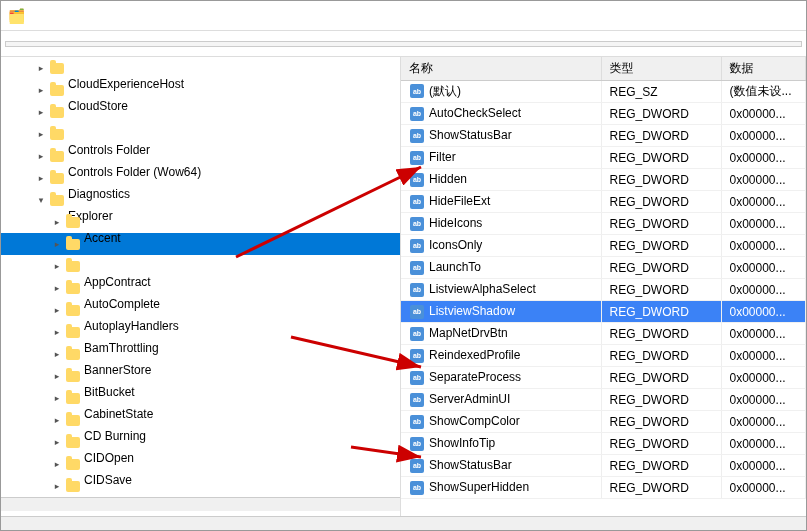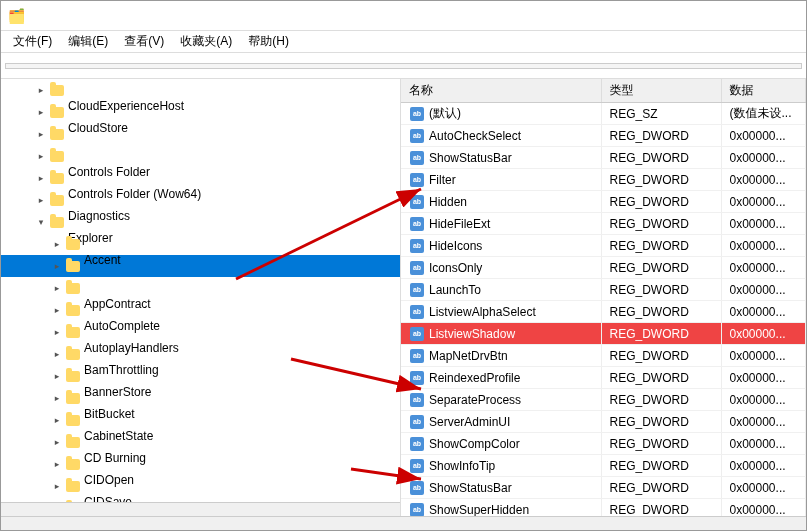--- a/index.html
+++ b/index.html
@@ -184,21 +184,21 @@
       z-index: 2;
     }
     .reg-table td {
       padding: 2px 8px;
       border-bottom: 1px solid #f0f0f0;
       border-right: 1px solid #eee;
       font-size: 12px;
       height: 22px;
       white-space: nowrap;
     }
-    .reg-table tr.selected td { background: #ef4444; color: #fff; }
+    .reg-table tr.selected td { background: #3b82f6; color: #fff; }
     .reg-row-icon {
       width: 16px;
       height: 16px;
       display: inline-flex;
       align-items: center;
       justify-content: center;
       margin-right: 4px;
       vertical-align: middle;
     }
     .reg-icon {
@@ -208,21 +208,20 @@
       border-radius: 2px;
       display: flex;
       align-items: center;
       justify-content: center;
       font-size: 8px;
       color: #fff;
       font-weight: bold;
     }
     .name-cell {
       display: flex;
-      align-items: center;
     }
     .watermark {
       position: absolute;
       bottom: 0;
       right: 0;
       font-size: 28px;
       font-weight: bold;
       color: rgba(255,200,0,0.7);
       text-shadow: 2px 2px 4px rgba(0,0,0,0.3);
       padding: 4px 8px;
@@ -250,27 +249,20 @@
       <div class="title-icon">🗂️</div>
       <span class="title-text"></span>
     </div>
     <div class="title-bar-controls">
       <button class="title-btn"></button>
       <button class="title-btn"></button>
       <button class="title-btn close"></button>
     </div>
   </div>
 
-  <div class="menu-bar">
-    <span class="menu-item">文件(F)</span>
-    <span class="menu-item">编辑(E)</span>
-    <span class="menu-item">查看(V)</span>
-    <span class="menu-item">收藏夹(A)</span>
-    <span class="menu-item">帮助(H)</span>
-  </div>
 
   <div class="address-bar">
     <div class="address-label"></div>
   </div>
 
   <div class="main-content" style="position:relative;">
 
     <div class="tree-panel">
 
       <div id="tree-container">

